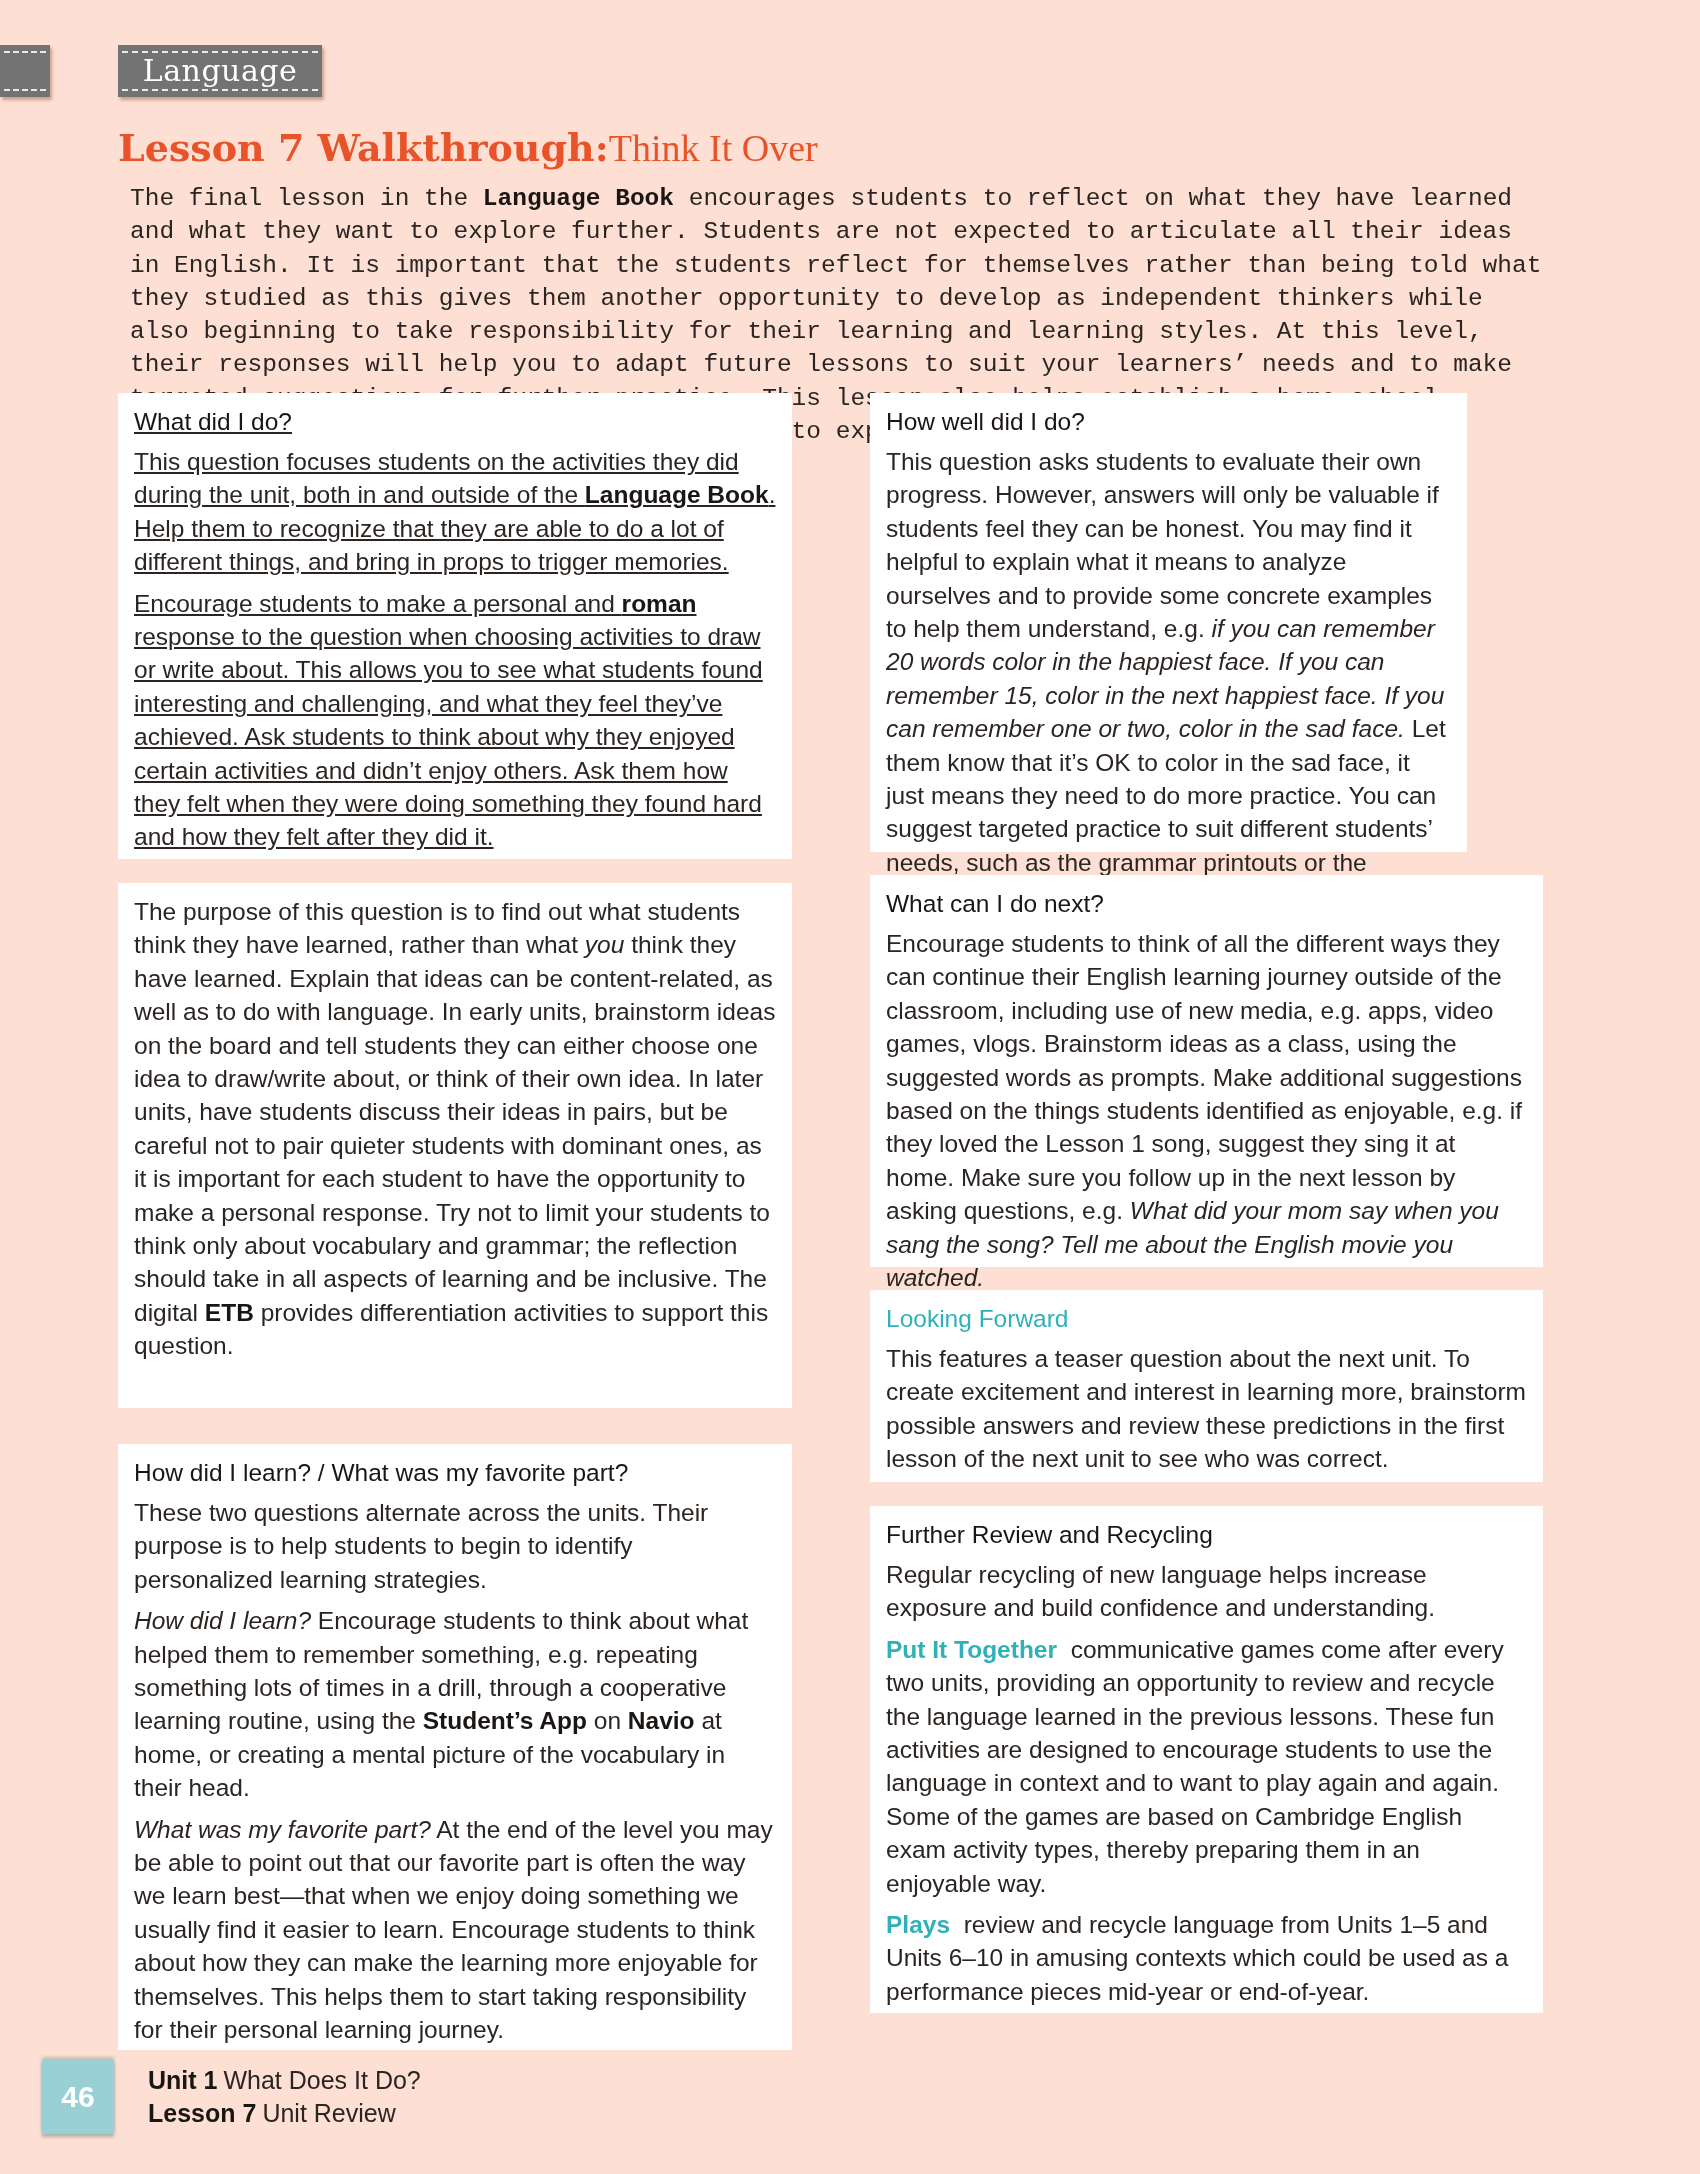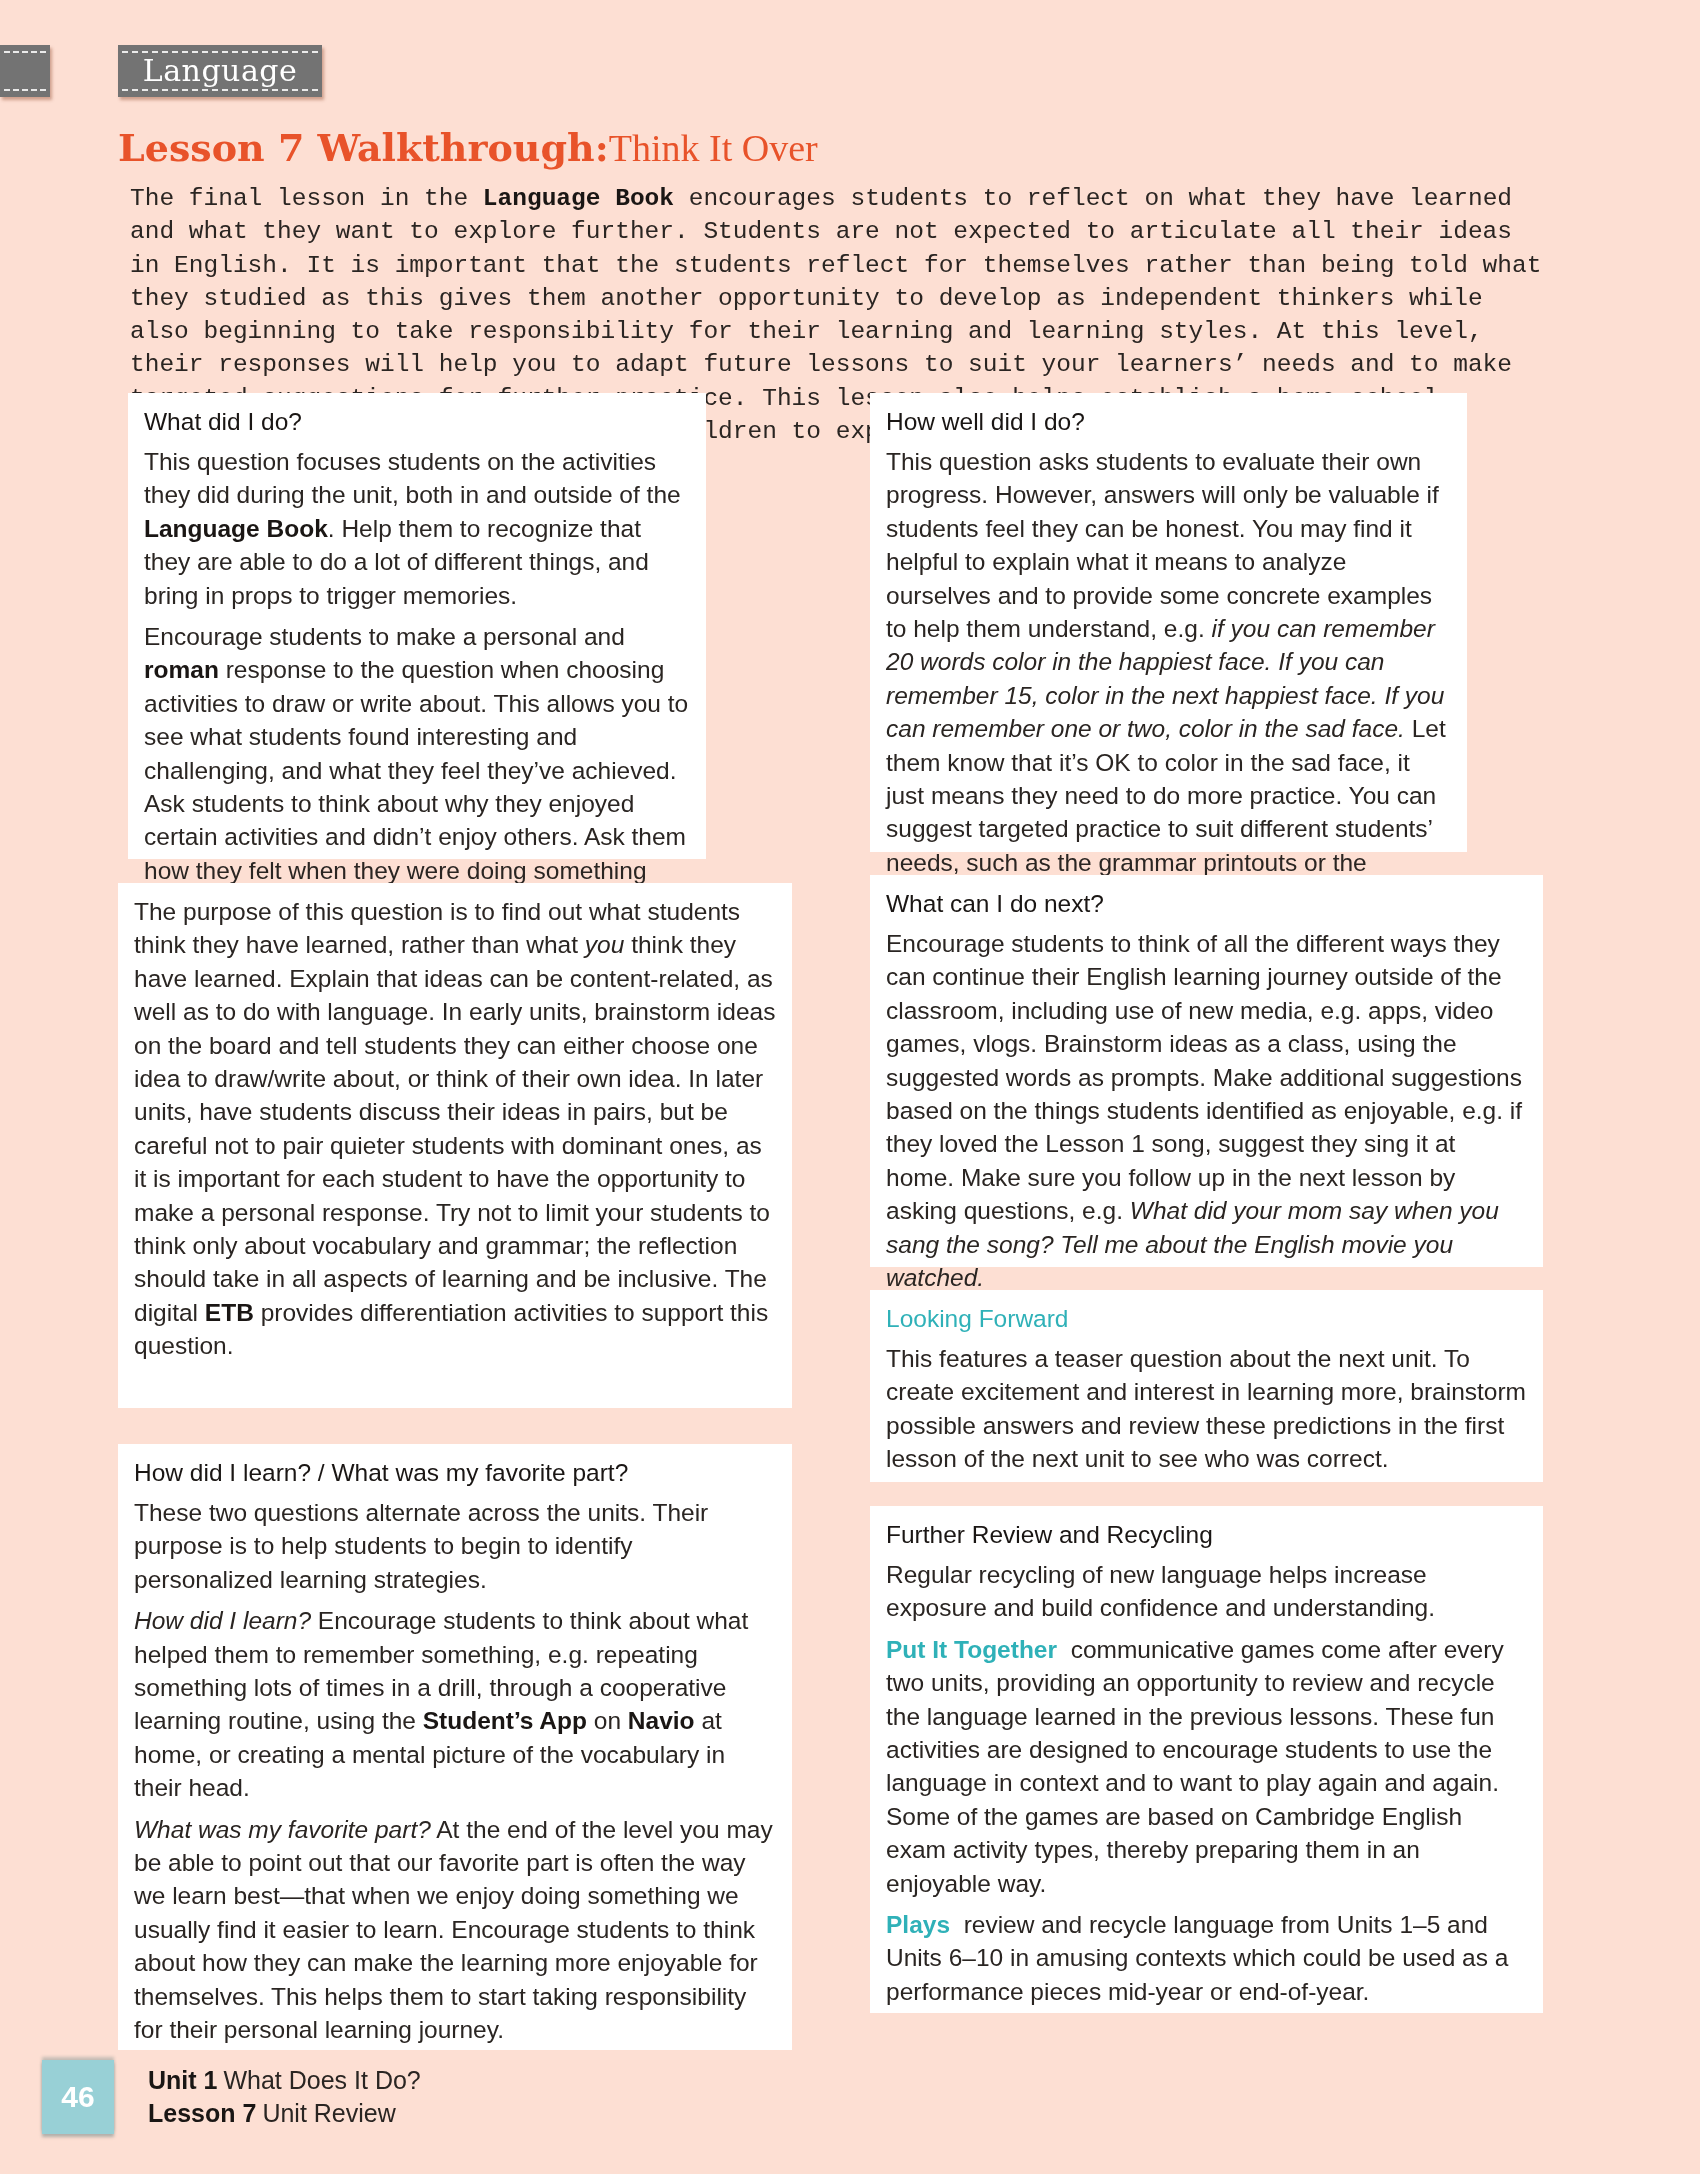--- a/index.html
+++ b/index.html
@@ -45,21 +45,21 @@
     position:absolute; background:#fff; box-sizing:border-box;
     padding:12px 16px 10px 16px;
   }
   .box h3 {
     margin:0 0 6px 0; font-size:24.5px; line-height:34px; font-weight:normal; color:#1a1614;
   }
   .box h3.teal { color:#2fb1b8; font-weight:normal; }
   .box p { margin:0 0 8px 0; font-size:24.5px; line-height:33.4px; color:#2a2522; }
   .teal-b { color:#2fb1b8; font-weight:bold; }
 
-  .lb1 { left:128px; top:393px; width:578px; height:466px; }
+  .lb1 { left:118px; top:393px; width:674px; height:466px;text-decoration:underline; }
   .lb2 { left:118px; top:883px; width:674px; height:525px; }
   .lb3 { left:118px; top:1432px; width:674px; height:606px;margin-top:12px; }
   .rb1 { left:870px; top:393px; width:597px; height:459px; }
   .rb2 { left:870px; top:875px; width:673px; height:392px; }
   .rb3 { left:870px; top:1290px; width:673px; height:192px; }
   .rb4 { left:870px; top:1506px; width:673px; height:507px; }
 
   .page-num {
     position:absolute; left:42px; top:2060px; width:72px; height:74px;
     background:#98d0d6; color:#fff; font-weight:bold; font-size:30px;

